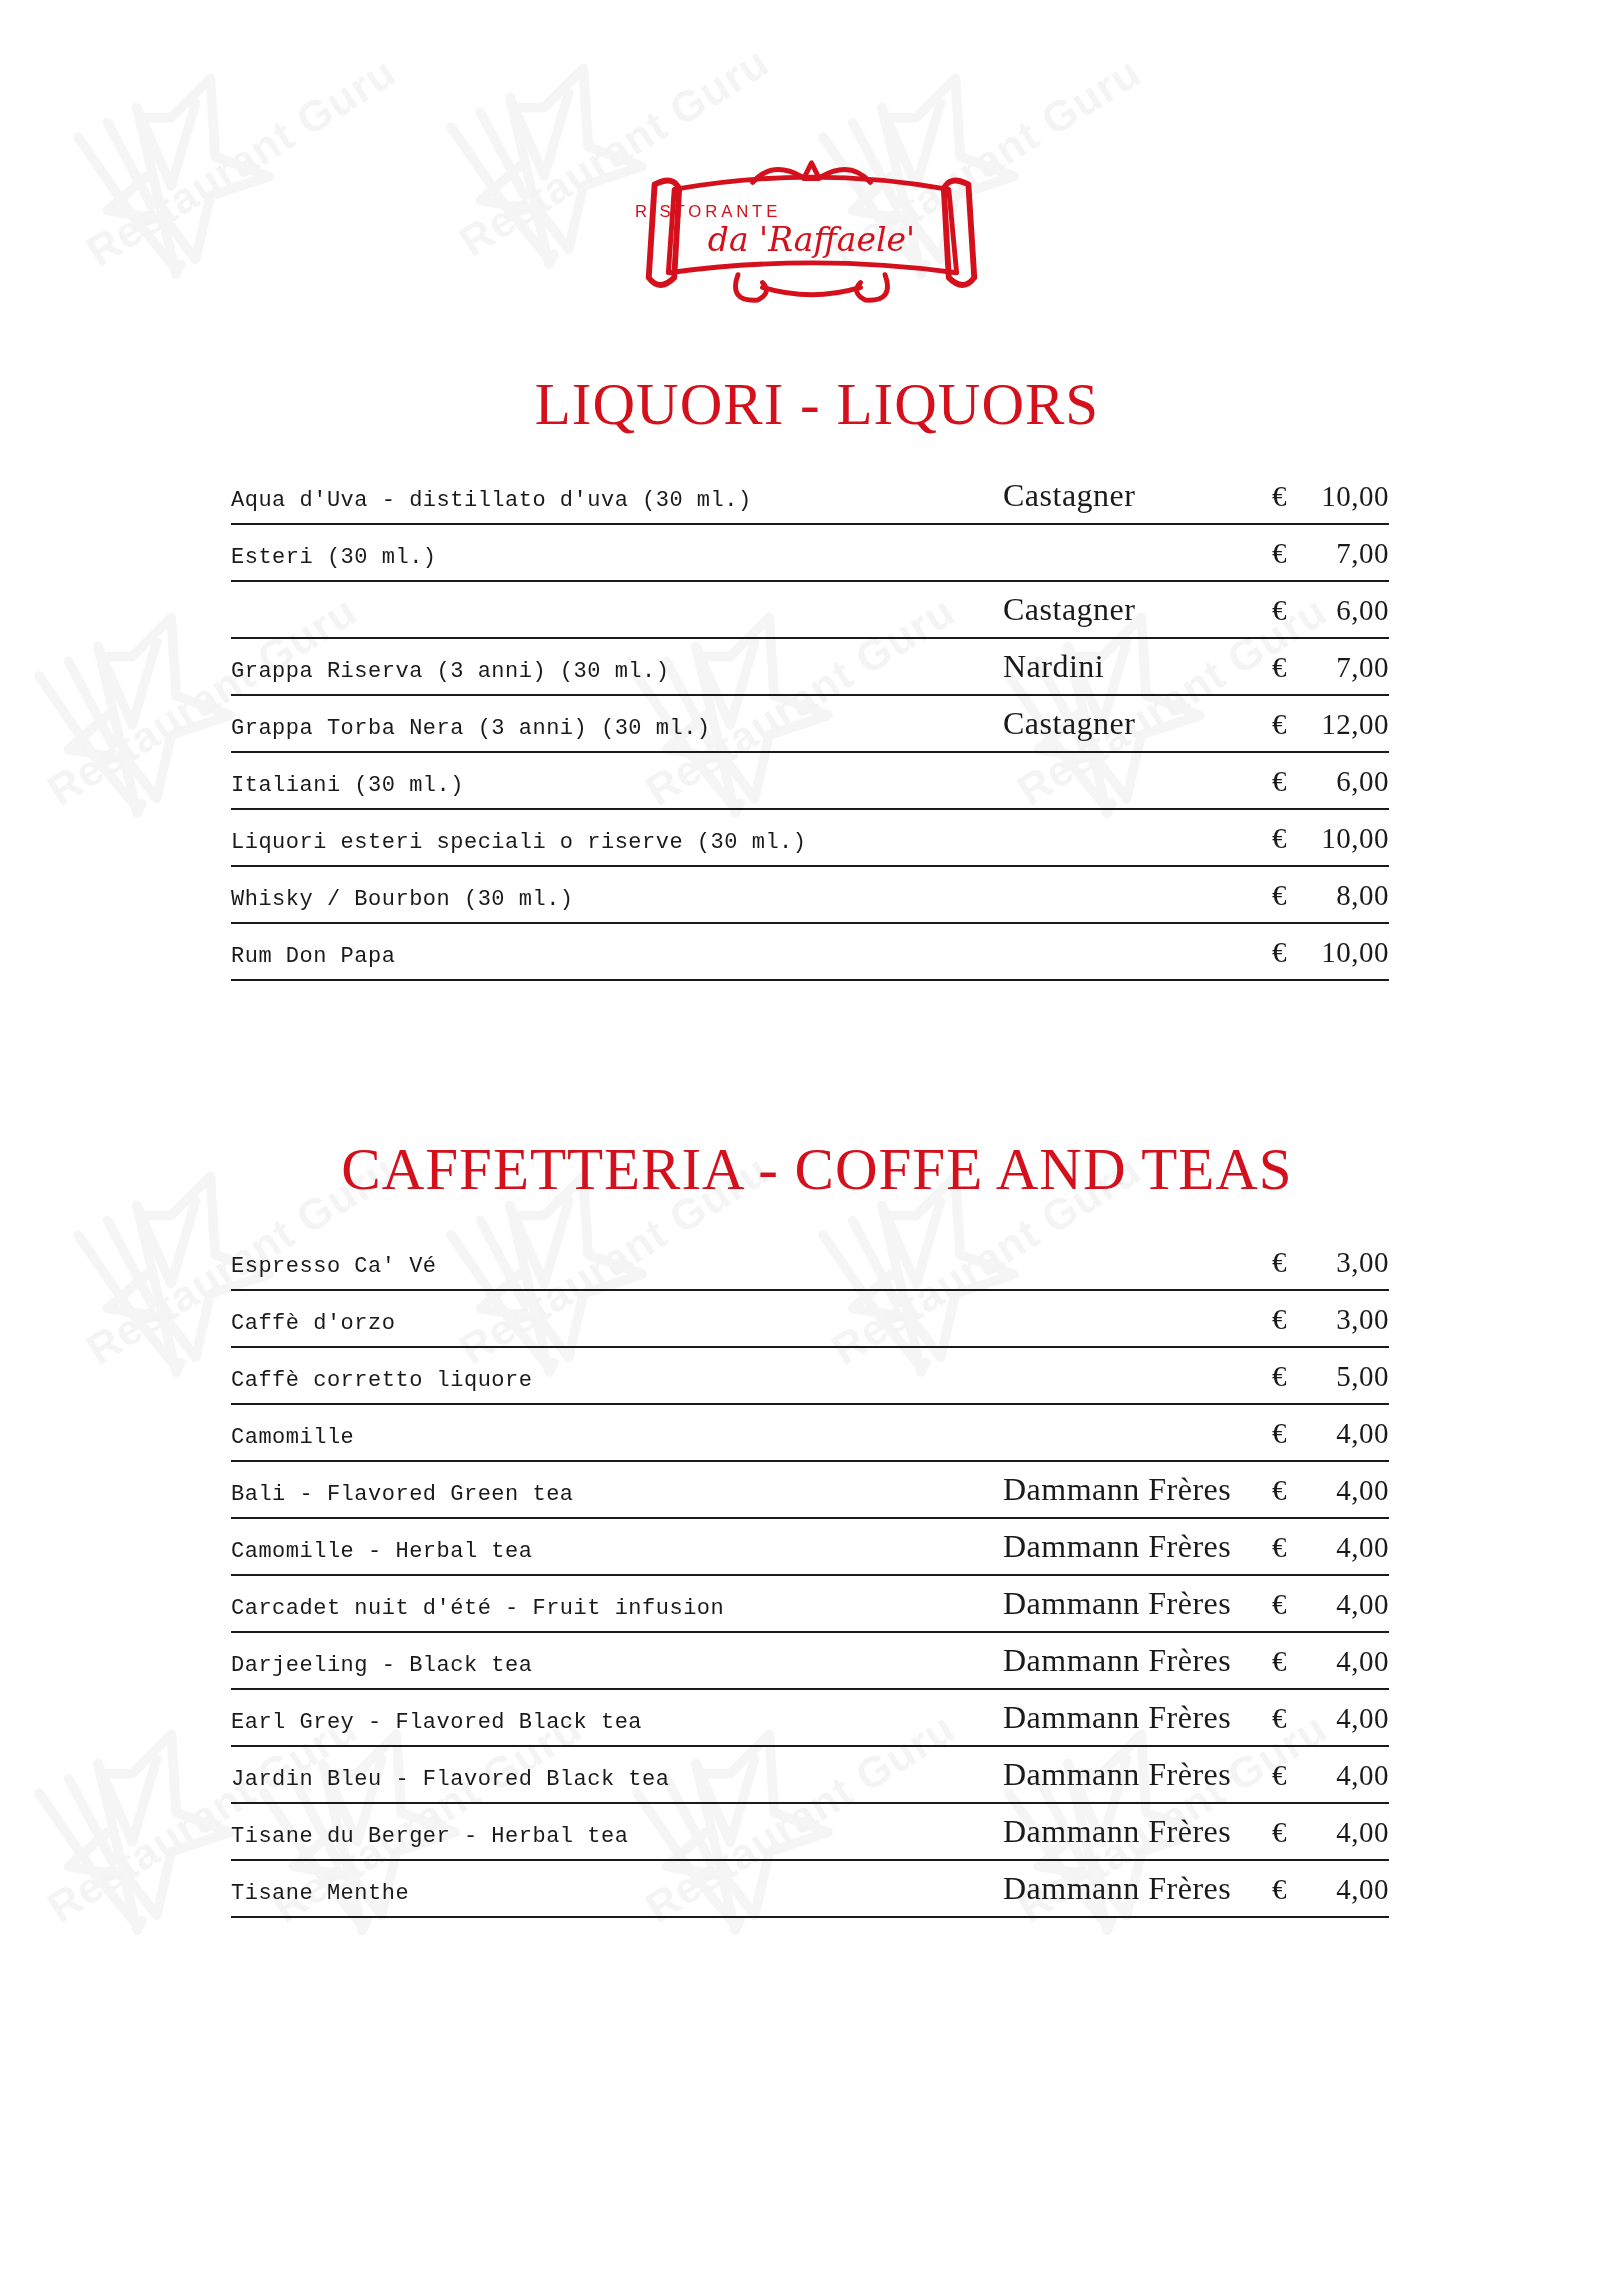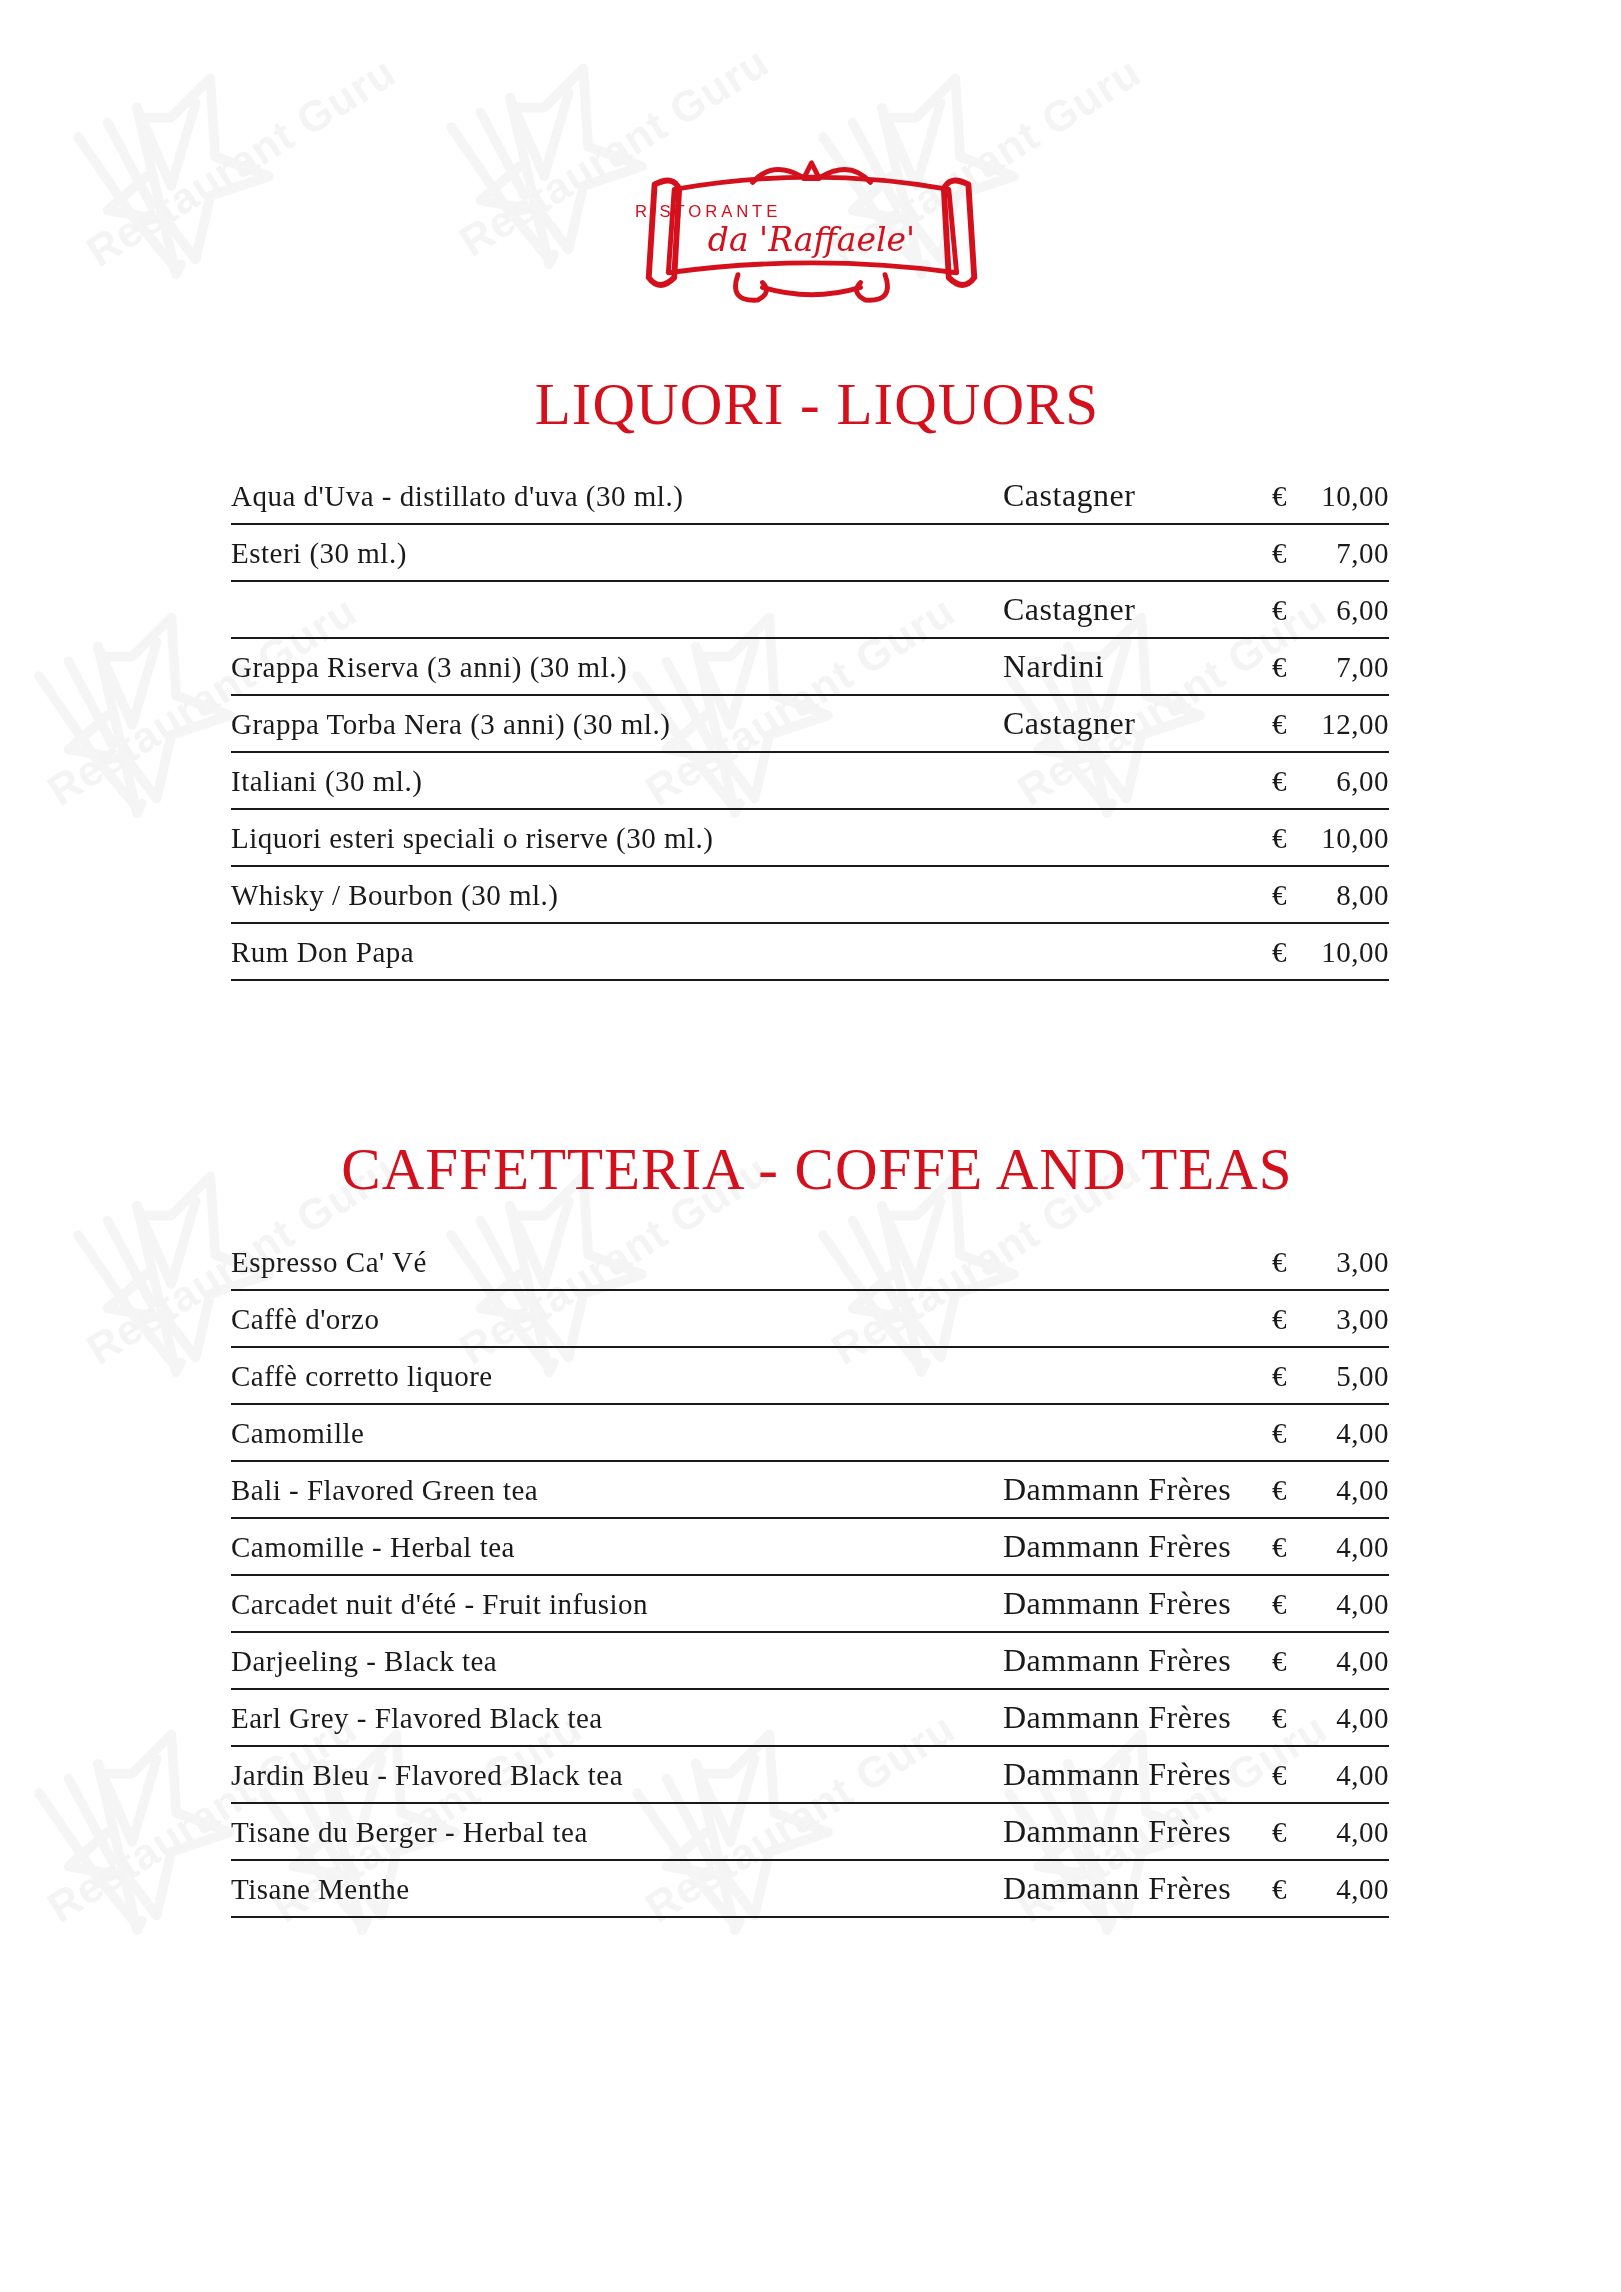--- a/index.html
+++ b/index.html
@@ -11,21 +11,21 @@
   .wm-text { position: absolute; left: 39px; top: 186px; font-family: "Liberation Sans", "DejaVu Sans", sans-serif; font-size: 43px; font-weight: bold; color: #ececec; transform: rotate(-32deg); transform-origin: left top; white-space: nowrap; letter-spacing: 1px; }
 
   .logo { position: absolute; left: 635px; top: 155px; width: 353px; height: 157px; }
   .logo svg { width: 100%; height: 100%; }
   .logo-line1 { position: absolute; left: 0; width: 100%; top: 47px; text-align: left; font-family: "Liberation Sans", "DejaVu Sans", sans-serif; font-size: 16.7px; letter-spacing: 3.9px; color: #d4101c; }
   .logo-line2 { position: absolute; left: 0; width: 100%; top: 65px; text-align: center; font-family: "DejaVu Serif", serif; font-style: italic; font-size: 33px; color: #d4101c; }
 
   .section-title { position: absolute; left: 0; width: 1621px; text-align: center; color: #d4101c; font-family: "Liberation Serif", serif; font-size: 59px; letter-spacing: 1px; padding-left: 13px; }
   .menu-list { position: absolute; left: 231px; width: 1158px; }
   .row { position: relative; height: 57px; border-bottom: 2px solid #1a1a1a; }
-  .row .name { position: absolute; left: 0; bottom: 9.8px; font-size: 29px; letter-spacing: 0.5px; }
+  .row .name { position: absolute; left: 0; bottom: 9.8px; font-size: 22px; letter-spacing: 0.5px; font-family: Liberation Mono, monospace; }
   .row .brand { position: absolute; left: 772px; bottom: 9px; font-size: 32px; letter-spacing: 0.5px; }
   .row .cur { position: absolute; left: 1041px; bottom: 9.8px; font-size: 29px; }
   .row .price { position: absolute; right: 0; bottom: 9.8px; font-size: 29px; letter-spacing: 0.5px; }
 </style>
 </head>
 <body>
 
 <div id="watermarks">
     <div class="watermark" style="left: 39px; top: 49px;"><svg viewBox="0 0 380 380">
         <g fill="none" stroke="#eeeeee" stroke-width="10" stroke-linecap="round" stroke-linejoin="round">

